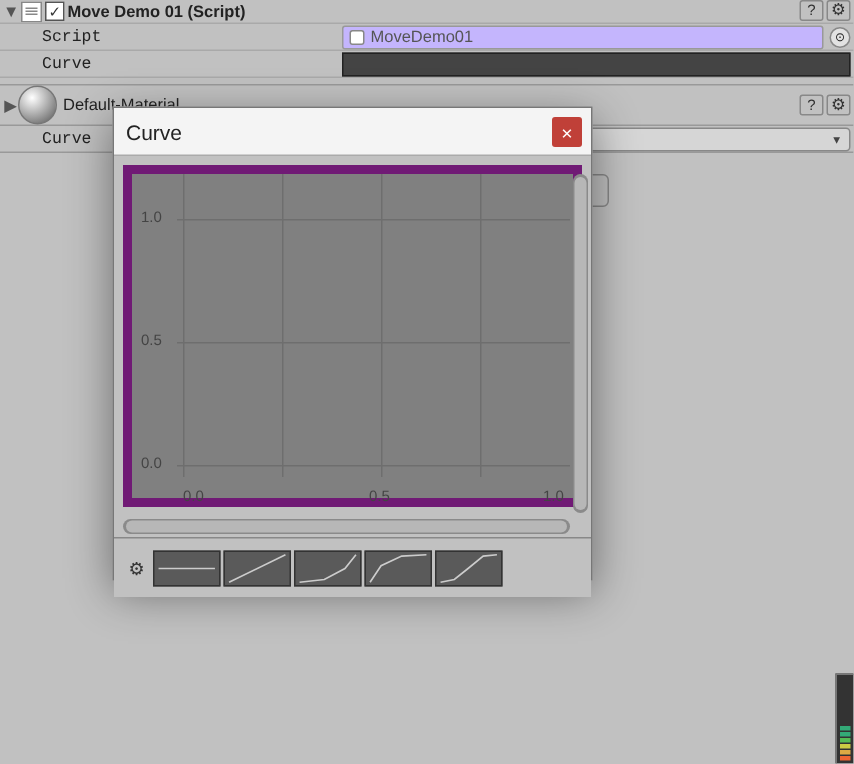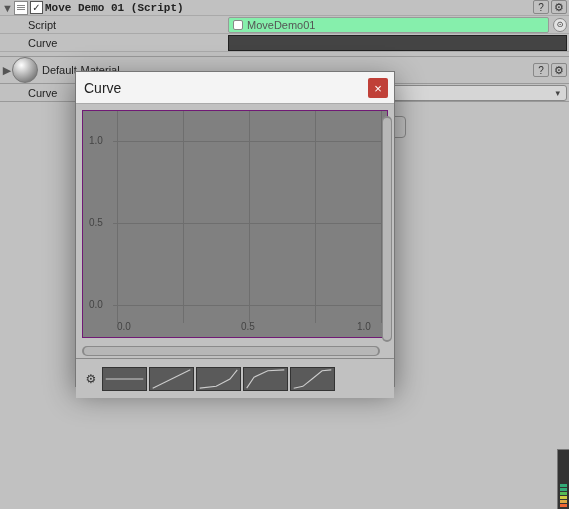--- a/index.html
+++ b/index.html
@@ -27,31 +27,31 @@
   }
   .script-icon {
     width: 14px; height: 14px; background:#fff; border:1px solid #888;
     display:inline-block; margin:0 2px;
     position: relative;
   }
   .script-icon::after{
     content:""; position:absolute; left:2px; right:2px; top:3px; height:1px; background:#888;
     box-shadow: 0 2px 0 #888, 0 4px 0 #888;
   }
-  .bold { font-weight: bold; font-family: Liberation Mono, monospace; }
+  .bold { font-weight: bold; }
   .prop-row {
     display: flex; align-items: center;
     padding: 1px 2px 1px 28px;
     height: 18px;
     border-bottom: 1px solid #a9a9a9;
   }
-  .prop-label { width: 200px; }
+  .prop-label { width: 200px; font-family: Liberation Mono, monospace; }
   .obj-field {
     flex:1; display:flex; align-items:center;
-    background:#86efac; border:1px solid #999; border-radius:2px;
+    background:#c4b5fd; border:1px solid #999; border-radius:2px;
     height:16px; padding:0 4px; font-size:11px; color:#555;
     position:relative;
   }
   .obj-field .mini-icon { width:10px; height:10px; background:#fff; border:1px solid #888; margin-right:4px; border-radius:2px;}
   .obj-picker {
     width:14px; height:14px; border:1px solid #888; background:#e2e2e2; margin-left:4px;
     display:flex; align-items:center; justify-content:center; border-radius:7px; font-size:8px;
   }
   .curve-field {
     flex:1; height:16px; background:#444; border:1px solid #222;
@@ -107,21 +107,21 @@
     position:relative;
   }
   .close-btn {
     position:absolute; right:6px; top:6px; width:20px; height:20px;
     background:#c04038; color:#fff; font-size:13px; border-radius:2px;
     display:flex; align-items:center; justify-content:center; cursor:pointer;
   }
   .curve-area {
     position:relative; margin:6px 6px 0 6px;
     background:#808080;
-    border:1px solid #701a75;
+    border:6px solid #701a75;
     height:228px;
   }
   .curve-grid {
     position:absolute; inset:0;
   }
   .vline, .hline { position:absolute; background:#6e6e6e; }
   .vline { width:1px; top:0; bottom:14px; }
   .hline { height:1px; left:30px; right:2px; }
   .axis-label {
     position:absolute; font-size:10px; color:#444;

